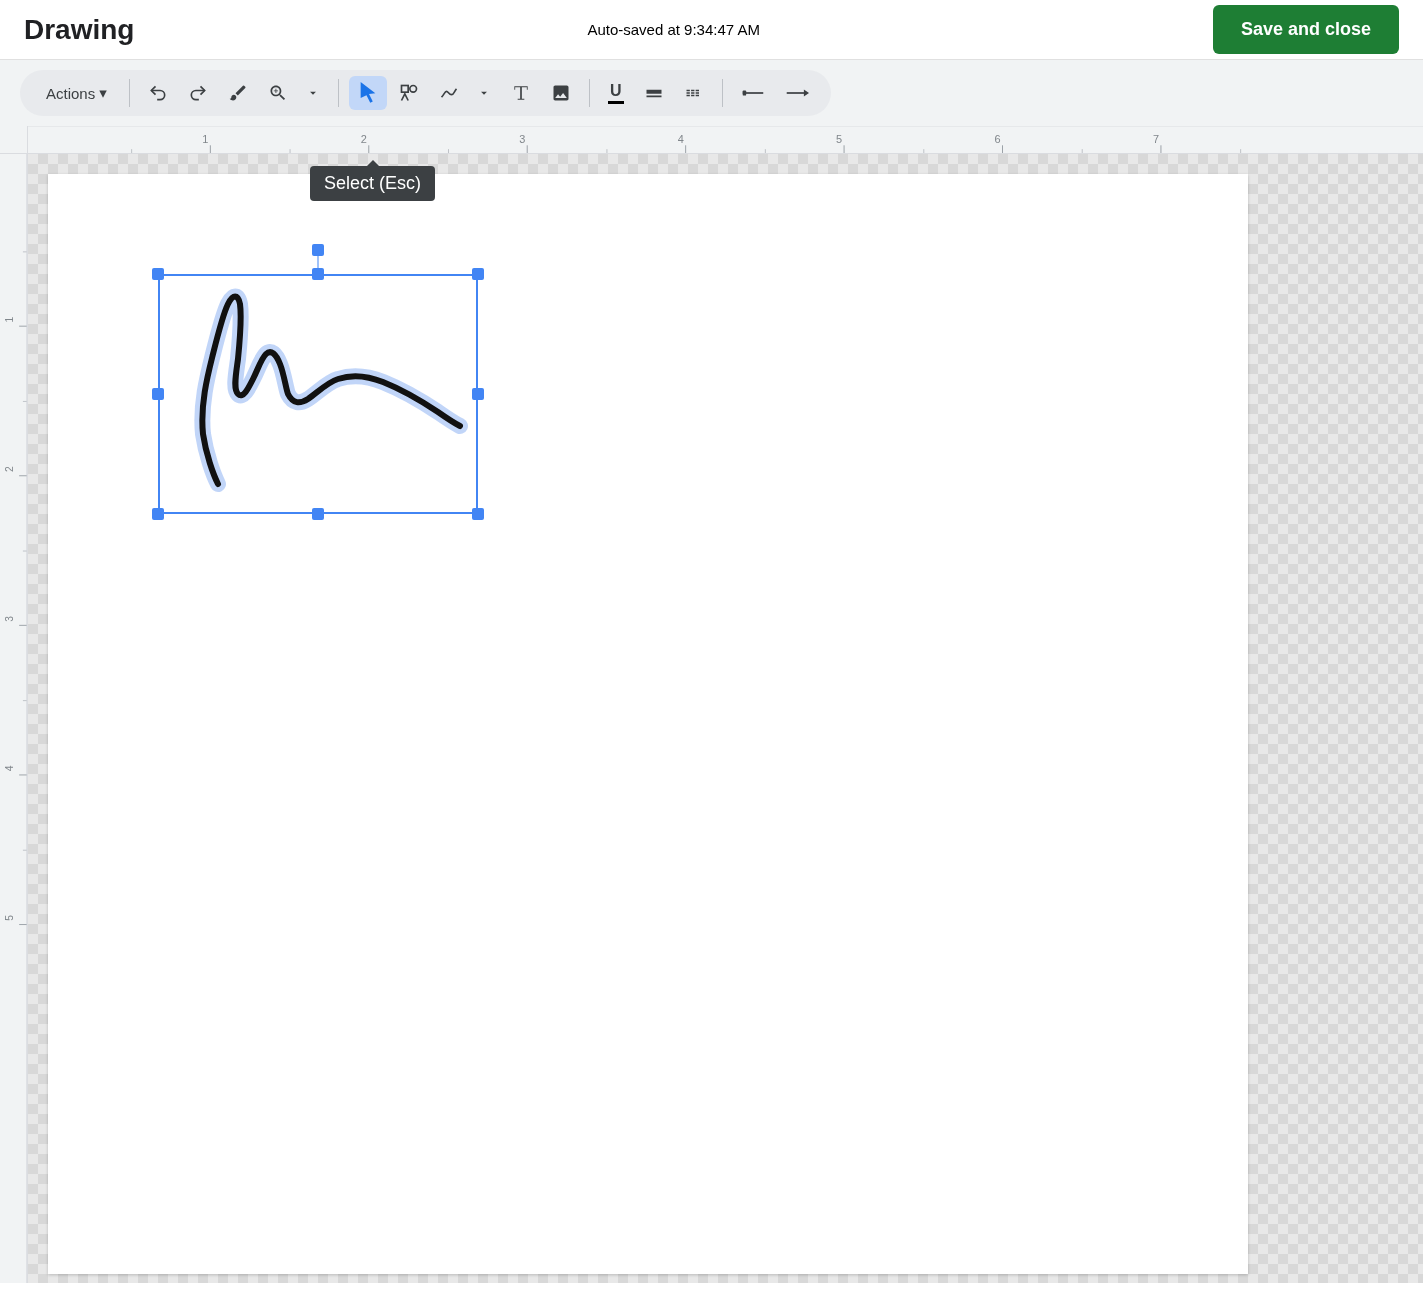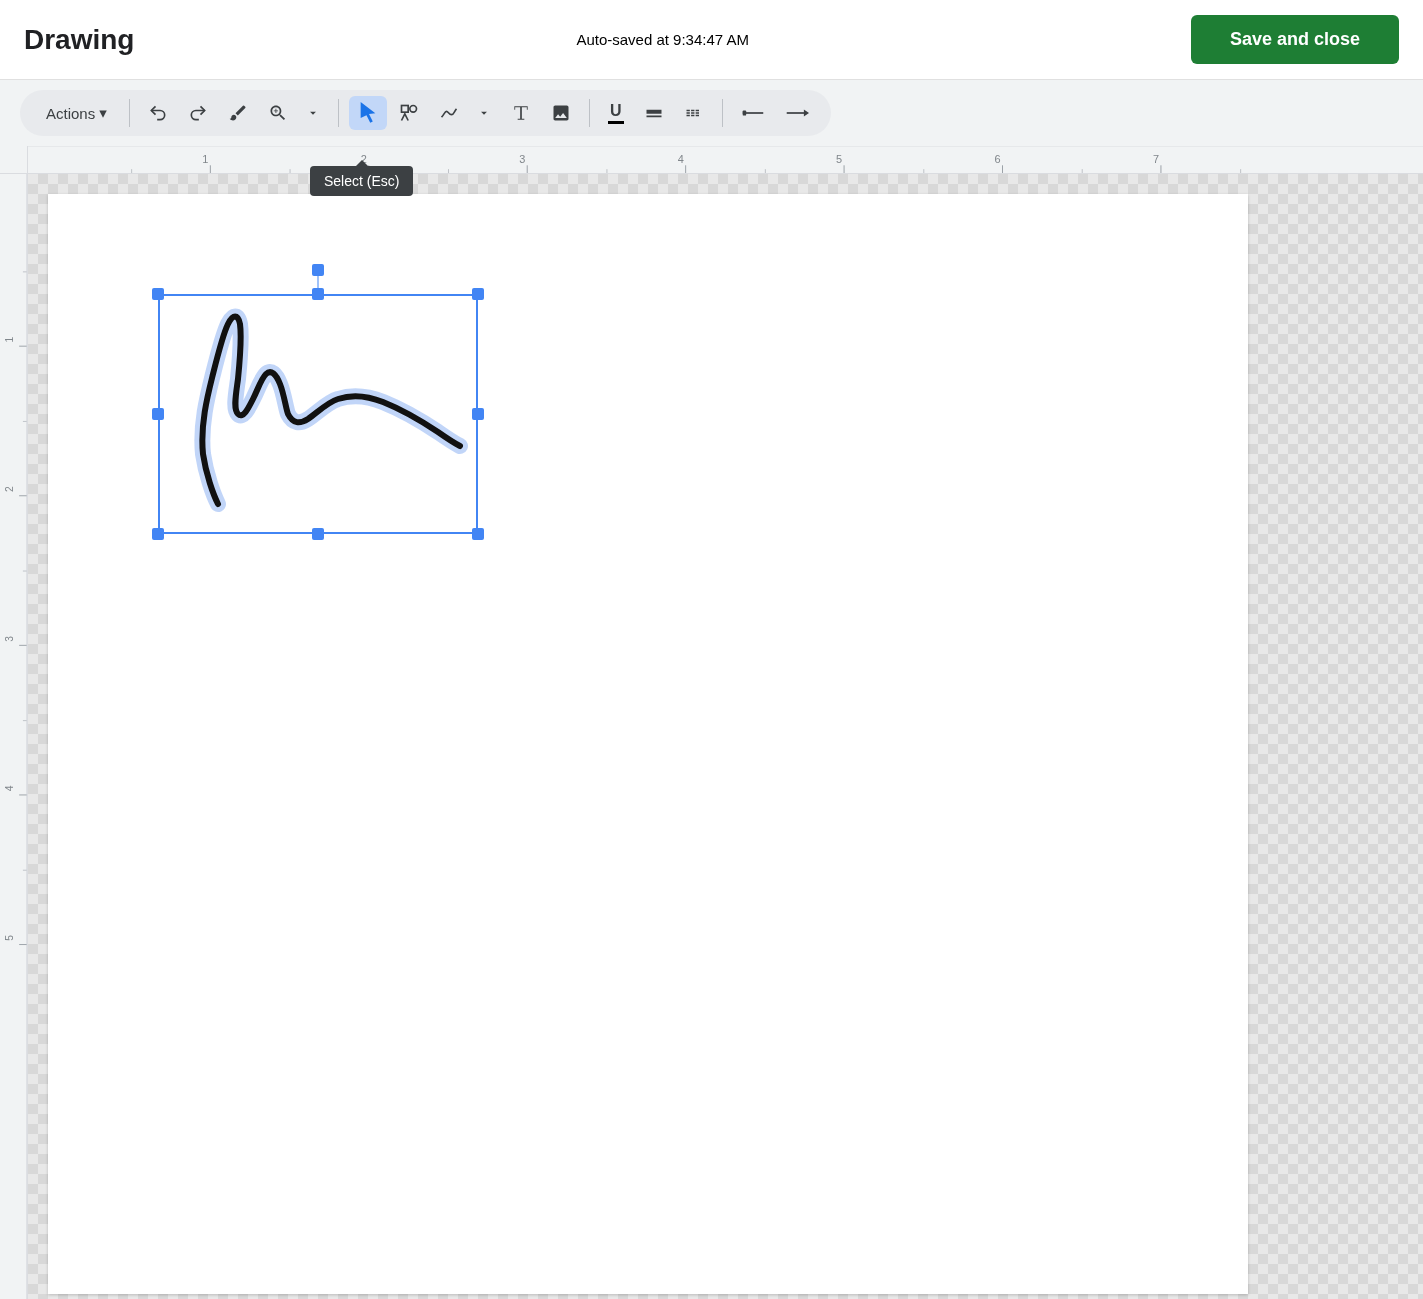--- a/index.html
+++ b/index.html
@@ -9,42 +9,42 @@
       width: 1423px;
       min-height: 1299px;
       overflow: hidden;
     }
 
     
     .header {
       display: flex;
       align-items: center;
       padding: 0 24px;
-      height: 80px;
+      height: 60px;
       background: #fff;
       border-bottom: 1px solid #e0e0e0;
     }
     .header-title {
       font-size: 28px;
       font-weight: 600;
       color: #202124;
       flex: 0 0 auto;
     }
     .header-autosave {
       flex: 1;
       text-align: center;
       font-size: 15px;
       color: #000000;
     }
     .save-close-btn {
       background: #1e7e34;
       color: #fff;
       border: none;
       border-radius: 6px;
-      padding: 14px 39px;
+      padding: 14px 28px;
       font-size: 18px;
       font-weight: 700;
       cursor: pointer;
       white-space: nowrap;
     }
 
     
     .toolbar-wrapper {
       background: #f1f3f4;
       padding: 10px 20px;
@@ -103,21 +103,21 @@
 
     
     .tooltip-box {
       position: absolute;
       top: 166px;
       left: 310px;
       background: #3c4043;
       color: #fff;
       border-radius: 4px;
       padding: 7px 14px;
-      font-size: 14px;
+      font-size: 18px;
       white-space: nowrap;
       z-index: 100;
       pointer-events: none;
     }
     .tooltip-box::before {
       content: '';
       position: absolute;
       top: -6px;
       left: 50%;
       transform: translateX(-50%);

